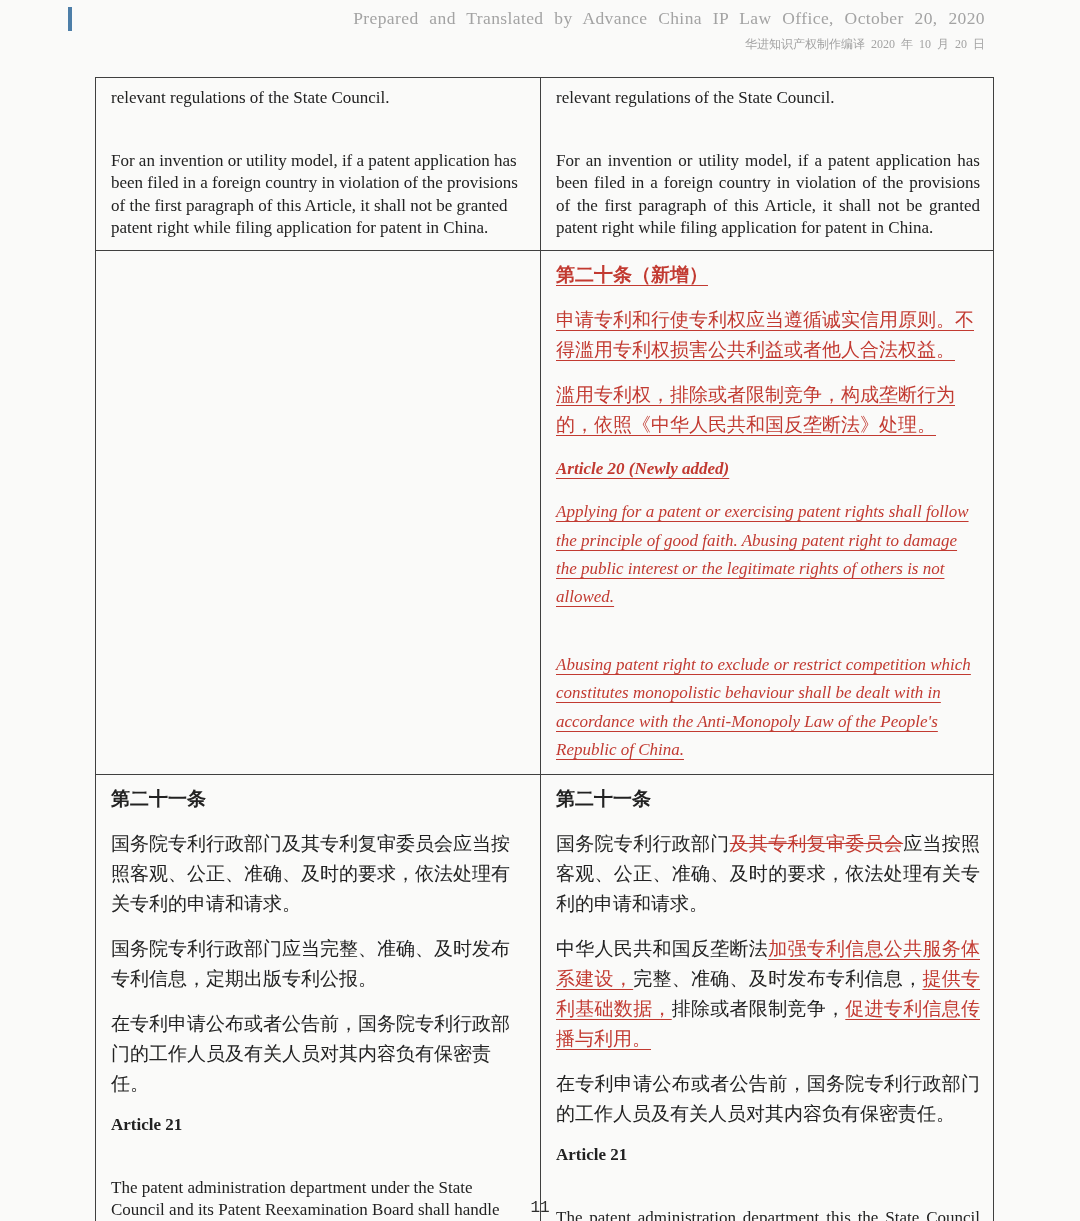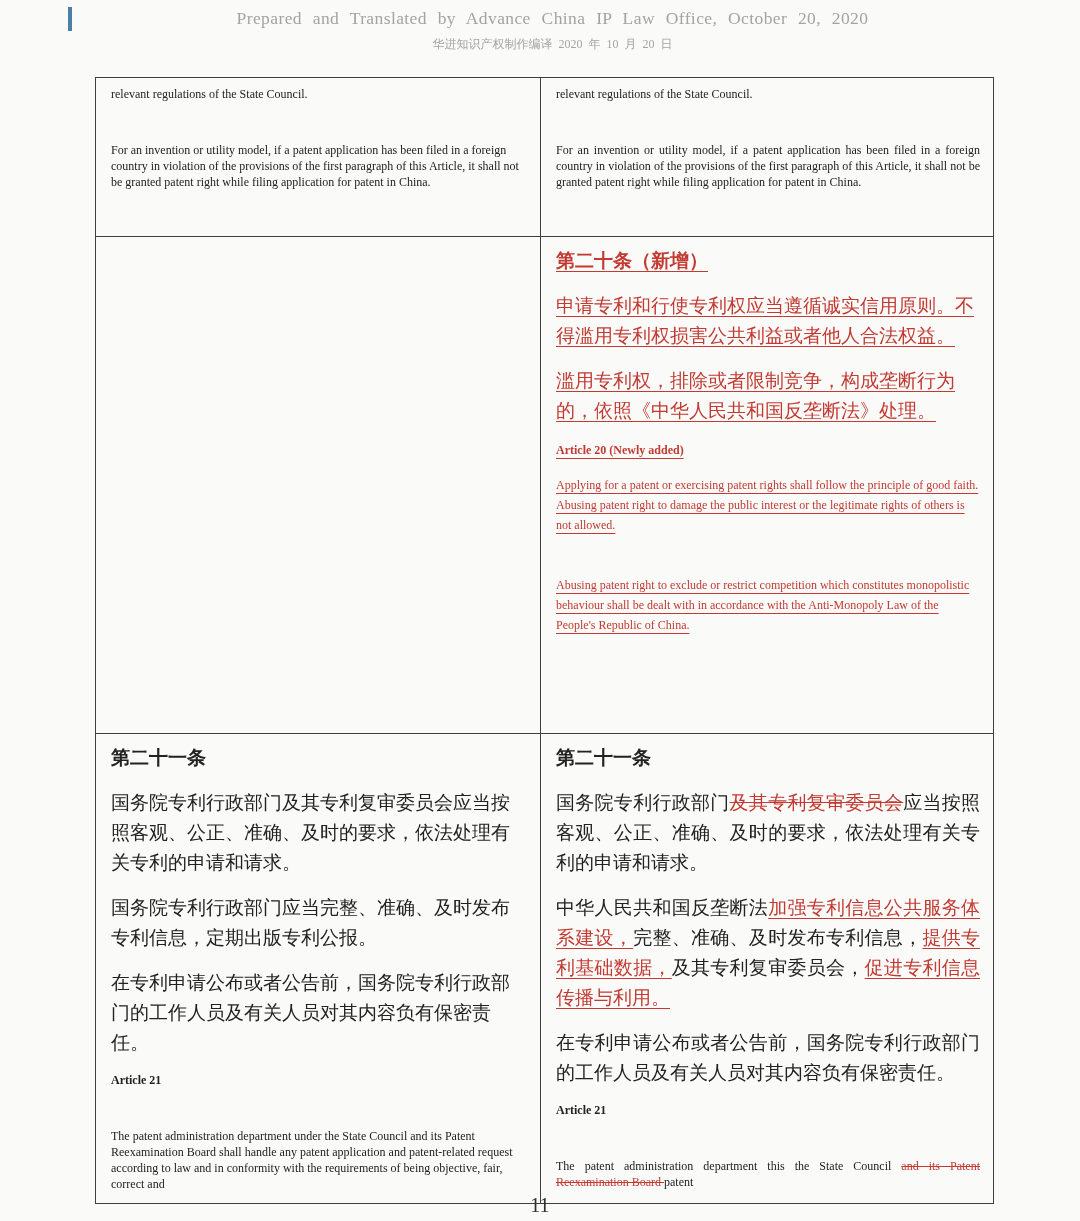--- a/index.html
+++ b/index.html
@@ -13,21 +13,21 @@
     font-family: "Liberation Serif", "DejaVu Serif", serif;
     color: var(--text-black, #222);
   }
   .accent-bar {
     position: absolute; left: 68px; top: 7px;
     width: 4px; height: 24px;
     background: var(--accent-blue, #4d7ea8);
   }
   .header {
     position: absolute; top: 8px; right: 95px; left: 120px;
-    text-align: center;
+    text-align: right;
     color: var(--header-gray, #a3a3a3);
   }
   .h-en { font-size: 17.5px; word-spacing: 6px; letter-spacing: 0.4px; }
   .h-zh { font-size: 12px; margin-top: 7px; word-spacing: 3px; }
 
   .law-table {
     position: absolute; top: 77px; left: 95px; width: 898px;
     border-collapse: collapse; table-layout: fixed;
     background: transparent;
   }
@@ -35,24 +35,24 @@
     border: 1px solid var(--border-gray, #404040);
     vertical-align: top;
     padding: 9px 13px 10px 15px;
   }
   td.col-left  { width: 445px; }
   td.col-right { width: 453px; }
   .row-1 td { height: 159px; }
   .row-2 td { height: 497px; }
   .row-3 td { height: 446px; }
 
-  .para { font-size: 12px; line-height: 1.33; margin-bottom: 15px; }
+  .para { font-size: 17px; line-height: 1.33; margin-bottom: 15px; }
   .para:last-child { margin-bottom: 0; margin-top: 40px; }
   .para.cjk { font-size: 19px; line-height: 1.58; }
-  .para.loose { line-height: 1.66; }
+  .para.loose { line-height: 1.66; font-style: italic; }
 
   .run-plain { color: inherit; }
   .run-bold { font-weight: bold; }
   .run-red-underline {
     color: var(--added-red, #c23a31);
     text-decoration: underline;
     text-underline-offset: 4px;
   }
   .run-red-bold-underline {
     color: var(--added-red, #c23a31);
@@ -60,21 +60,21 @@
     text-decoration: underline;
     text-underline-offset: 4px;
   }
   .run-red-strike {
     color: var(--added-red, #c23a31);
     text-decoration: line-through;
   }
 
   .footer {
     position: absolute; bottom: 4px; left: 0; width: 100%;
-    text-align: center; font-size: 20px; color: #2e2e2e;
+    text-align: center; font-size: 16px; color: #2e2e2e; font-family: Liberation Mono, monospace;
   }
 </style>
 </head>
 <body>
 
 <div class="page">
 
   <div class="accent-bar"></div>
 
   <div class="header">
@@ -110,21 +110,21 @@
             <p class="para cjk"><span class="run-bold">第二十一条</span></p>
             <p class="para cjk"><span class="run-plain">国务院专利行政部门及其专利复审委员会应当按照客观、公正、准确、及时的要求，依法处理有关专利的申请和请求。</span></p>
             <p class="para cjk"><span class="run-plain">国务院专利行政部门应当完整、准确、及时发布专利信息，定期出版专利公报。</span></p>
             <p class="para cjk"><span class="run-plain">在专利申请公布或者公告前，国务院专利行政部门的工作人员及有关人员对其内容负有保密责任。</span></p>
             <p class="para"><span class="run-bold">Article 21</span></p>
             <p class="para"><span class="run-plain">The patent administration department under the State Council and its Patent Reexamination Board shall handle any patent application and patent-related request according to law and in conformity with the requirements of being objective, fair, correct and</span></p>
           </td>
         <td class="col-right cell" style="text-align: justify;">
             <p class="para cjk"><span class="run-bold">第二十一条</span></p>
             <p class="para cjk"><span class="run-plain">国务院专利行政部门</span><span class="run-red-strike">及其专利复审委员会</span><span class="run-plain">应当按照客观、公正、准确、及时的要求，依法处理有关专利的申请和请求。</span></p>
-            <p class="para cjk"><span class="run-plain">中华人民共和国反垄断法</span><span class="run-red-underline">加强专利信息公共服务体系建设，</span><span class="run-plain">完整、准确、及时发布专利信息，</span><span class="run-red-underline">提供专利基础数据，</span><span class="run-plain">及其专利复审委员会，</span><span class="run-red-underline">促进专利信息传播与利用。</span></p>
+            <p class="para cjk"><span class="run-plain">中华人民共和国反垄断法</span><span class="run-red-underline">加强专利信息公共服务体系建设，</span><span class="run-plain">完整、准确、及时发布专利信息，</span><span class="run-red-underline">提供专利基础数据，</span><span class="run-plain">排除或者限制竞争，</span><span class="run-red-underline">促进专利信息传播与利用。</span></p>
             <p class="para cjk"><span class="run-plain">在专利申请公布或者公告前，国务院专利行政部门的工作人员及有关人员对其内容负有保密责任。</span></p>
             <p class="para"><span class="run-bold">Article 21</span></p>
             <p class="para"><span class="run-plain">The patent administration department this the State Council </span><span class="run-red-strike">and its Patent Reexamination Board </span><span class="run-plain">patent</span></p>
           </td>
       </tr>
     </tbody>
   </table>
 
   <div class="footer">
     <span>11</span>

